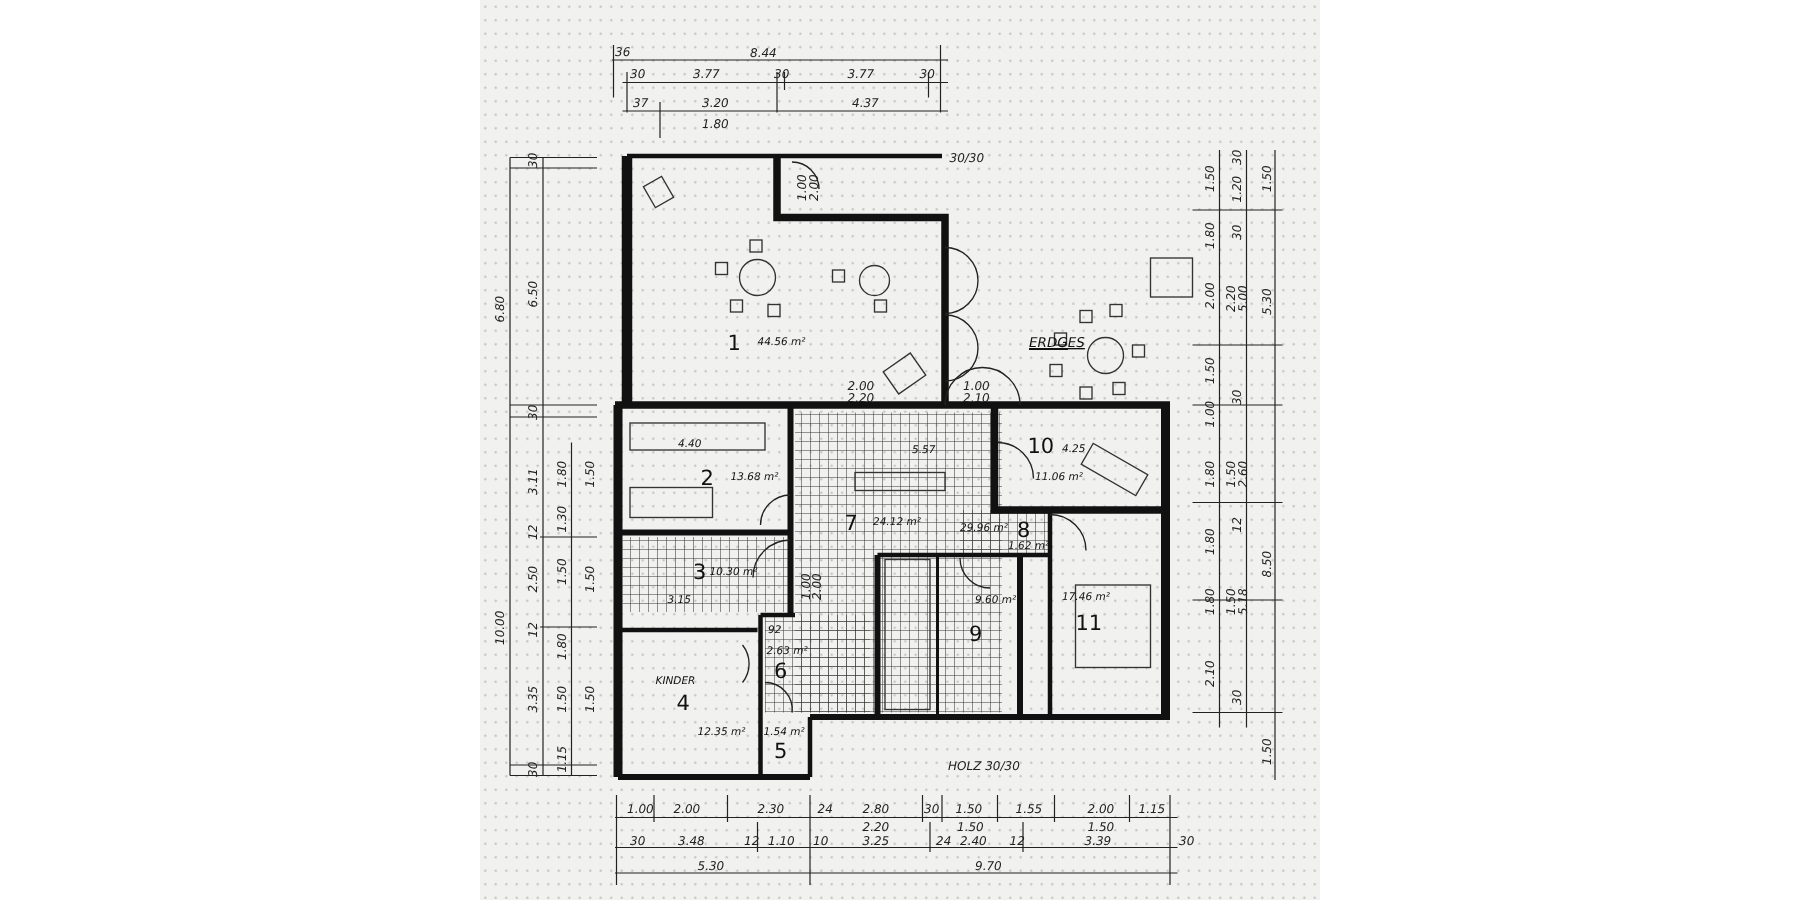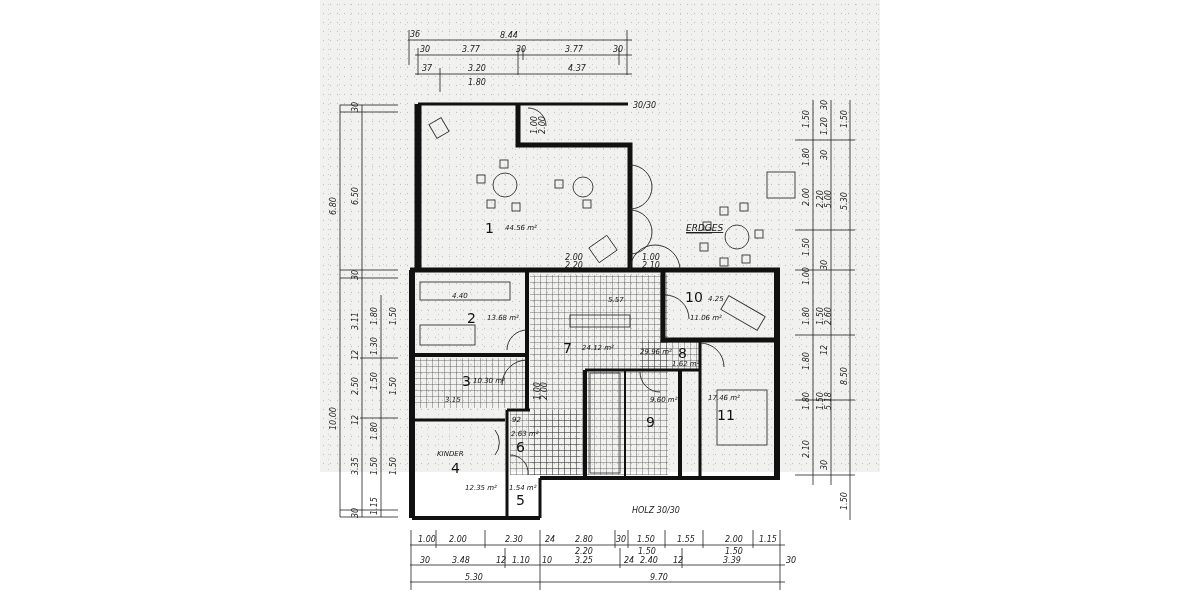--- a/index.html
+++ b/index.html
@@ -1,18 +1,18 @@
 <!DOCTYPE html>
 <html><head>
 <meta charset="utf-8">
 <style>
   html, body { margin:0; padding:0; }
   body { width:1200px; height:600px; background:#ffffff; position:relative; overflow:hidden;
          font-family:"Liberation Sans", sans-serif; }
-  .sheet { position:absolute; left:320px; top:0; width:560px; height:472px; background:#f1f1f0; }
+  .sheet { position:absolute; left:320px; top:0; width:560px; height:600px; background:#f1f1f0; }
   .noise { position:absolute; inset:0;
     background-image:
       radial-gradient(#9a9a9a 0.6px, transparent 0.8px),
       radial-gradient(#b5b5b5 0.5px, transparent 0.7px);
     background-size: 7px 9px, 11px 5px; background-position: 0 0, 3px 2px; opacity:0.55; }
   svg { position:absolute; left:0; top:0; }
   .dim { font-family:"DejaVu Sans", sans-serif; font-size:8px; font-style:italic; fill:#222; }
   .lbl { font-family:"DejaVu Sans", sans-serif; fill:#111; }
   .room-no { font-size:14px; }
   .area { font-size:7px; font-style:italic; }

